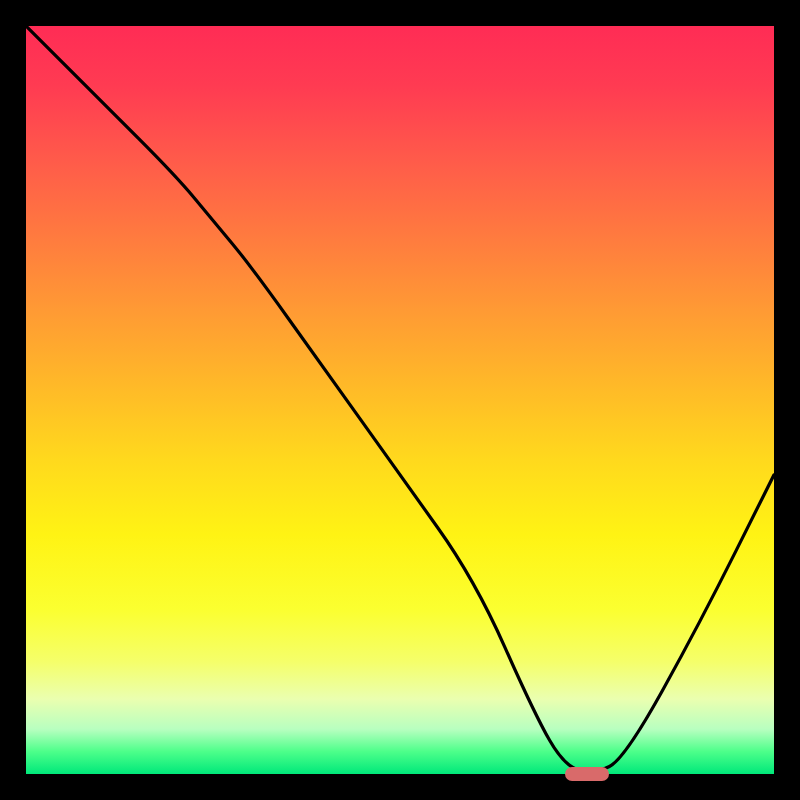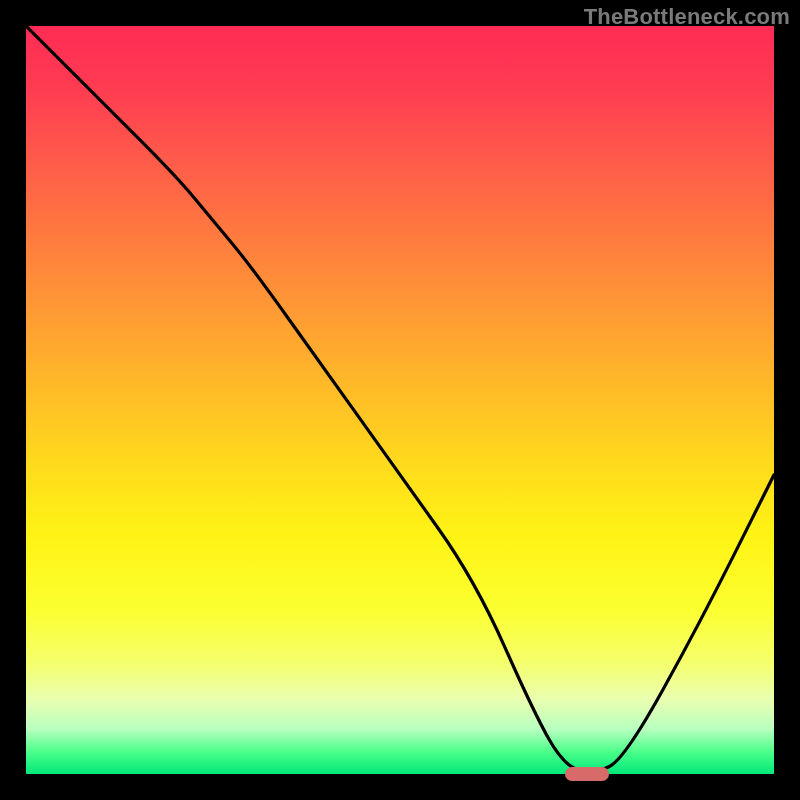--- a/index.html
+++ b/index.html
@@ -66,14 +66,13 @@
 </head>
 <body>
 
 <div class="frame">
   <div class="plot-area">
     <svg class="curve" viewBox="0 0 748 748" preserveAspectRatio="none">
       <path id="curve-path" fill="none" stroke="#000000" stroke-width="3.2" stroke-linecap="round" stroke-linejoin="round" d="M 0.0 0.0 Q 74.8 74.8 112.2 112.2 Q 149.6 149.6 168.3 172.0 Q 187.0 194.5 205.7 216.9 Q 224.4 239.4 261.8 291.7 Q 299.2 344.1 336.6 396.4 Q 374.0 448.8 411.4 501.2 Q 448.8 553.5 478.7 620.8 Q 508.6 688.2 523.6 714.3 Q 538.6 740.5 553.5 744.3 Q 568.5 748.0 583.4 740.5 Q 598.4 733.0 635.8 665.7 Q 673.2 598.4 710.6 523.6 T 748.0 448.8"></path>
     </svg>
     <div id="opt-marker" class="marker" style="left: 538.6px; width: 44.9px; top: 741px; height: 14px; background: rgb(217, 106, 106);"></div>
   </div>
-  <div class="watermark">TheBottleneck.com</div>
 </div>
 
 </body></html>

